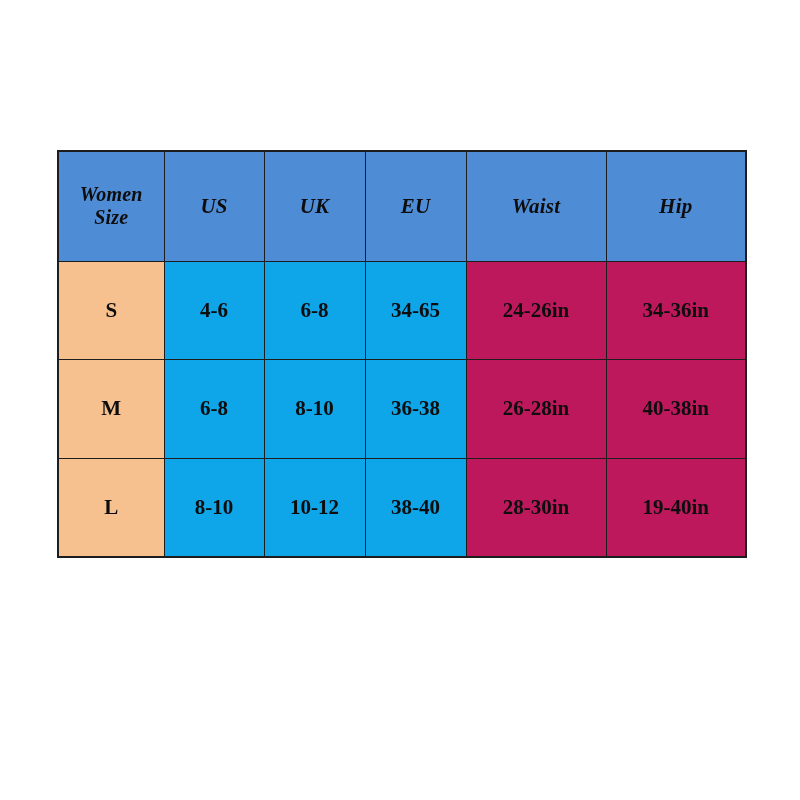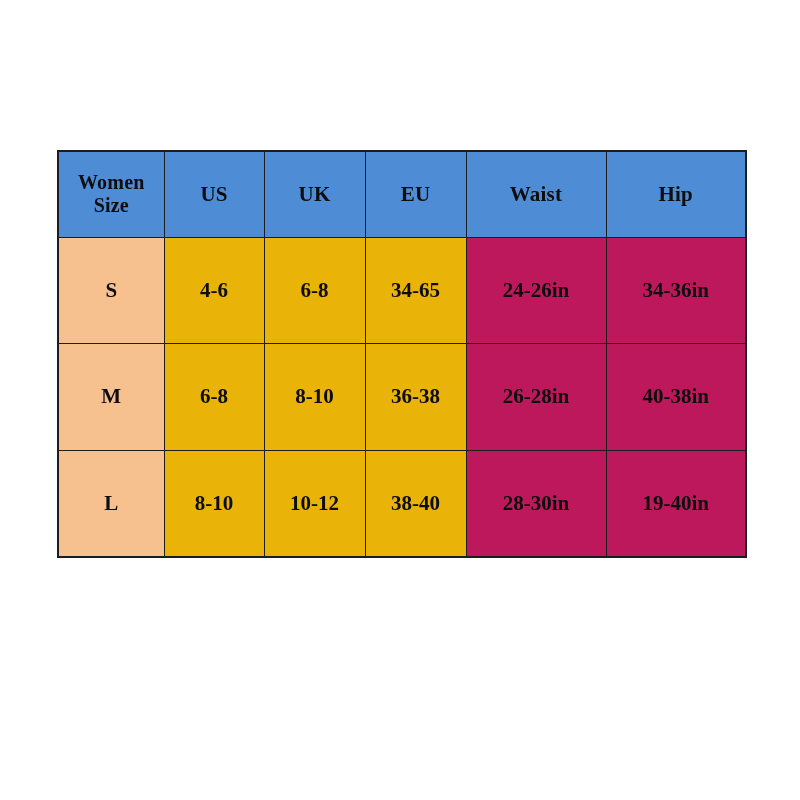--- a/index.html
+++ b/index.html
@@ -44,40 +44,40 @@
   }
 
   
   col.c-size  { width: 106px; }
   col.c-us    { width: 100px; }
   col.c-uk    { width: 101px; }
   col.c-eu    { width: 101px; }
   col.c-waist { width: 140px; }
   col.c-hip   { width: 140px; }
 
-  thead tr { height: 86px; }
+  thead tr { height: 110px; font-style: italic; }
   tbody tr { height: 80px; }
 
   th.header-cell {
     background: #4f8cd6;
     font-size: 21px;
     line-height: 1.18;
     letter-spacing: 0.2px;
   }
   th.header-cell.two-line {
     font-size: 20px;
   }
   th.header-cell .line { display: block; }
 
   td.size-cell {
     background: #f7c08f;
     font-size: 21px;
   }
   td.green-cell {
-    background: #eab308;
+    background: #0ea5e9;
     font-size: 21px;
   }
   td.plain-cell {
     background: #be185d;
     font-size: 21px;
   }
 </style>
 </head>
 <body>
 

